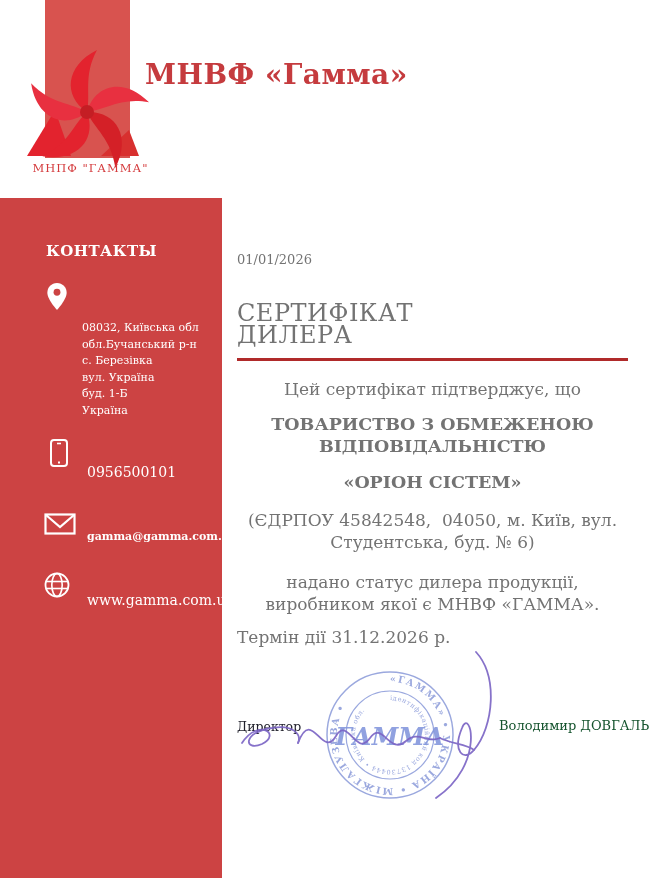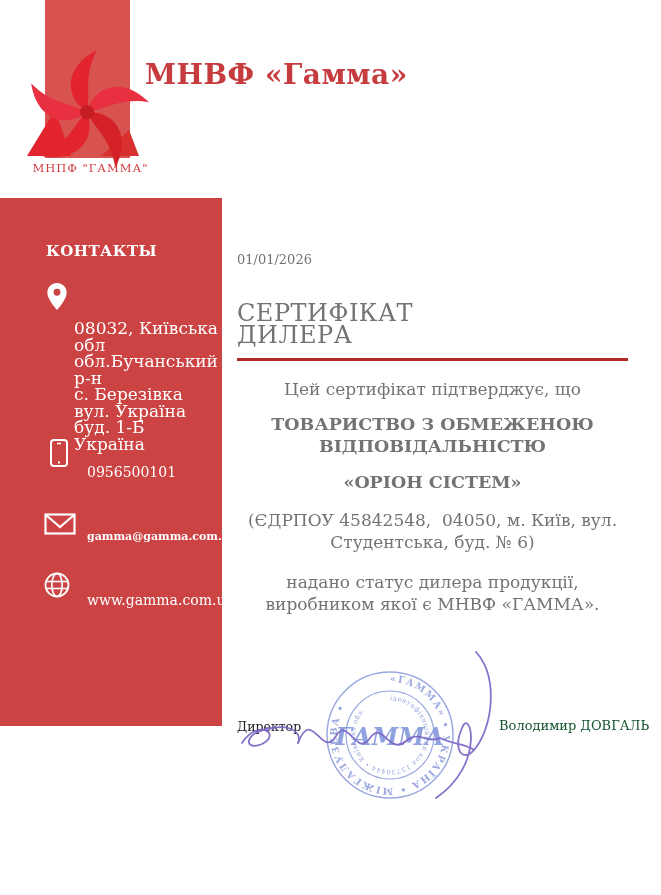--- a/index.html
+++ b/index.html
@@ -9,30 +9,30 @@
 
   
   .logo-svg { position:absolute; left:25px; top:0; }
   .logo-caption { position:absolute; left:18px; top:161px; width:145px;
                   text-align:center; font-size:11.5px; letter-spacing:1px;
                   color:#D43A3C; white-space:nowrap; }
   .brand-title { position:absolute; left:145px; top:58px; font-size:28px;
                  font-weight:bold; color:#C53B3E; letter-spacing:0.5px; }
 
   
-  .sidebar { position:absolute; left:0; top:198px; width:222px; height:528px;
+  .sidebar { position:absolute; left:0; top:198px; width:222px; height:680px;
              background:#CC4343; color:#fff; }
   .sidebar-heading { position:absolute; left:46px; top:44px; font-size:15px;
                      font-weight:bold; letter-spacing:0.5px; }
   .icon { position:absolute; left:44px; }
   .pin-icon     { top:84px; }
   .phone-icon   { top:240px; }
   .mail-icon    { top:315px; }
   .globe-icon   { top:374px; }
-  .address { position:absolute; left:74px; top:122px; font-size:17px;
+  .address { position:absolute; left:82px; top:122px; font-size:11px;
              line-height:16.5px; }
   .phone-text { position:absolute; left:87px; top:266px; font-size:14px; }
   .email-text { position:absolute; left:87px; top:332px; font-size:11px;
                 font-weight:bold; }
   .web-text   { position:absolute; left:87px; top:394px; font-size:14px; }
 
   
   .main { position:absolute; left:237px; top:252px; width:391px;
           color:#737373; }
   .cert-date { font-size:13px; line-height:16px; }
@@ -126,20 +126,21 @@
     <div class="cert-title">
       <div>СЕРТИФІКАТ</div>
       <div>ДИЛЕРА</div>
     </div>
     <div class="red-rule"></div>
     <div class="cert-intro">Цей сертифікат підтверджує, що</div>
     <div class="cert-company">ТОВАРИСТВО З ОБМЕЖЕНОЮ ВІДПОВІДАЛЬНІСТЮ</div>
     <div class="cert-name">«ОРІОН СІСТЕМ»</div>
     <div class="cert-details">(ЄДРПОУ 45842548,  04050, м. Київ, вул. Студентська, буд. № 6)</div>
     <div class="cert-status">надано статус дилера продукції, виробником якої є МНВФ «ГАММА».</div>
+    <div class="cert-validity">Термін дії 31.12.2026 р.</div>
   </div>
 
   <div class="sig-role">Директор</div>
   <div class="sig-name">Володимир ДОВГАЛЬ</div>
 
   <svg class="stamp-svg" width="290" height="176" viewBox="0 0 290 176">
     <defs>
       <path id="ringPath" d="M 150 36 a 53 53 0 1 1 -0.05 0"></path>
       <path id="innerPath" d="M 150 54 a 35 35 0 1 1 -0.05 0"></path>
     </defs>

